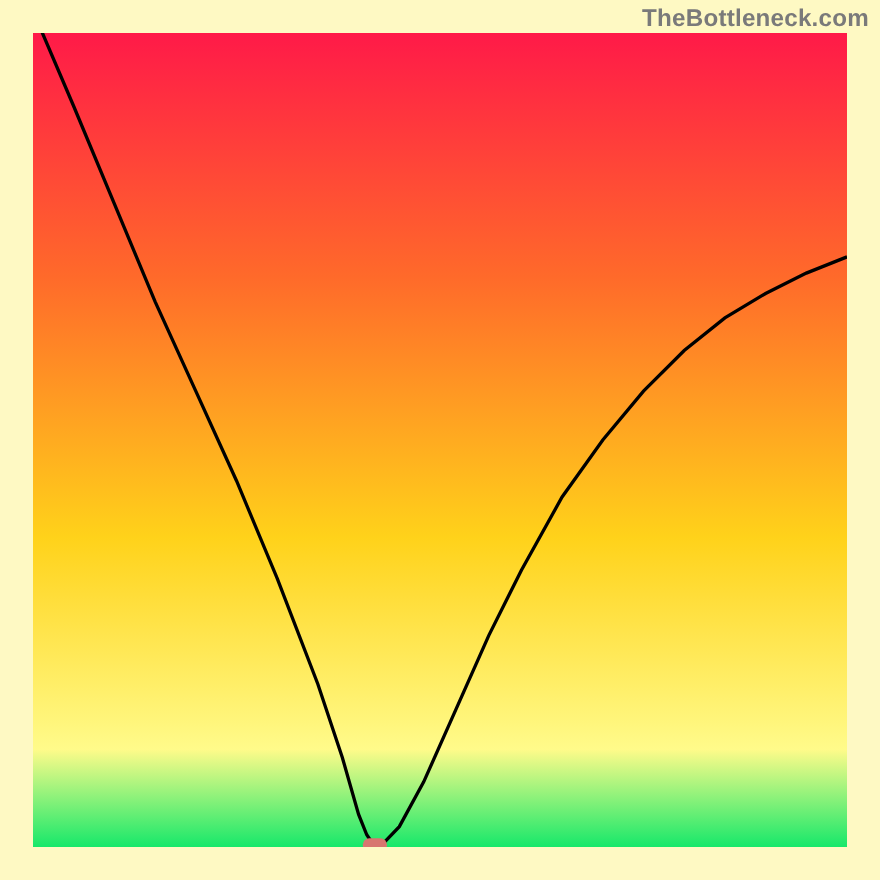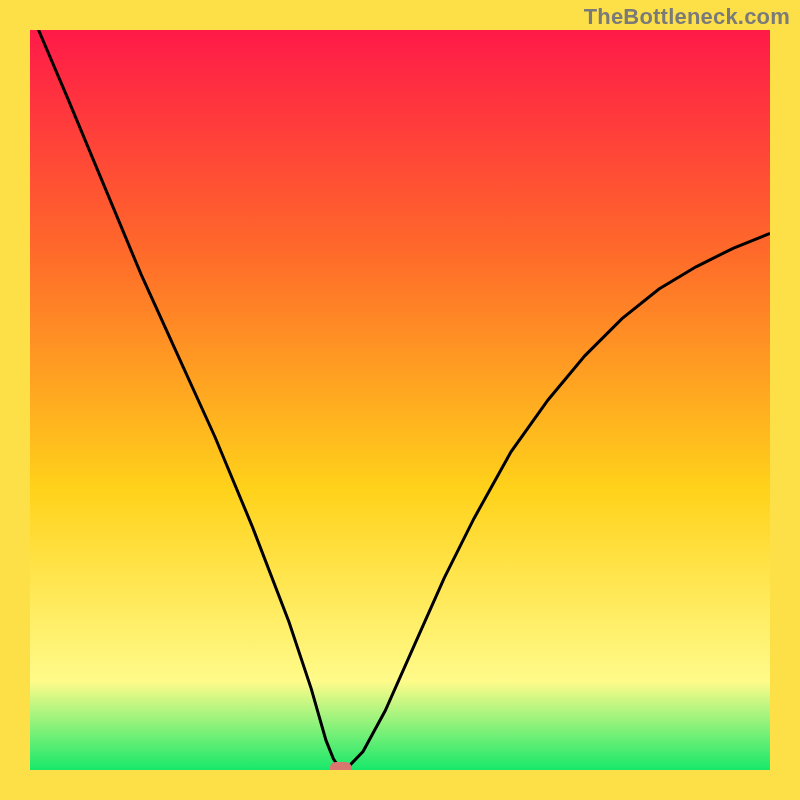--- a/index.html
+++ b/index.html
@@ -8,21 +8,21 @@
     width: 800px;
     height: 800px;
     background: #000;
     overflow: hidden;
     font-family: Arial, Helvetica, sans-serif;
   }
   .frame {
     position: absolute;
     top: 0; left: 0;
     width: 800px; height: 800px;
-    background: #fde047;
+    background: #fef9c3;
     text-align: right;
   }
   .watermark {
     position: absolute;
     top: 4px;
     right: 10px;
     font-size: 22px;
     font-weight: 600;
     color: #7a7a7a;
     letter-spacing: 0.2px;

